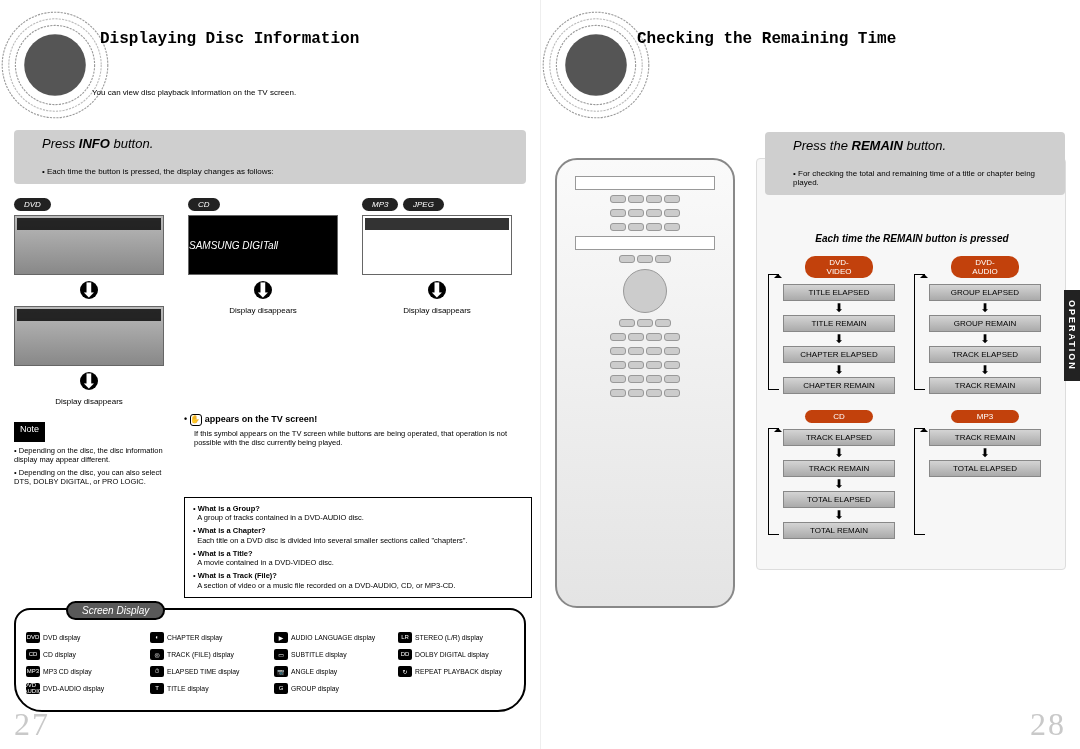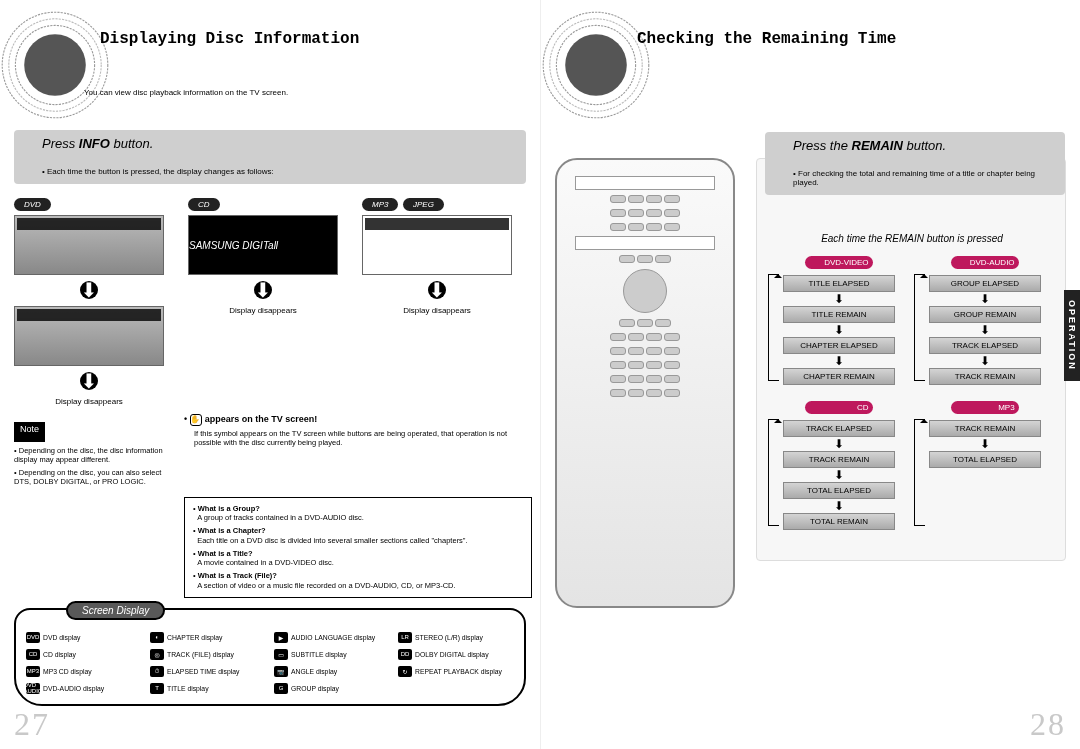--- a/index.html
+++ b/index.html
@@ -4,54 +4,54 @@
 <style>
 *{box-sizing:border-box;margin:0;padding:0}
 body{width:1080px;height:749px;background:#fff;font-family:Arial,Helvetica,sans-serif;font-size:9px;color:#000;position:relative;overflow:hidden}
 .spread{display:flex;height:100%}
 .page{width:540px;height:100%;position:relative;padding:0 14px}
 .page-r{border-left:1px solid #eee}
 .disc-deco{position:absolute;top:10px;left:0;width:110px;height:110px}
 .disc-deco svg{width:100%;height:100%}
 h1{font-size:16px;font-weight:bold;font-family:Liberation Mono, monospace;position:absolute;top:30px;left:100px;white-space:nowrap}
 .page-r h1{left:96px}
-.sub{position:absolute;top:88px;left:84px;font-size:8px}
+.sub{position:absolute;top:88px;left:92px;font-size:8px}
 .gray-band{background:#cfcfcf;margin-top:130px;padding:6px 28px 8px;border-radius:4px}
 .gray-band.r{position:absolute;top:-27px;right:0;width:300px;margin-top:0}
 .band-title{font-style:italic;font-size:13px}
 .band-title b{font-weight:bold}
 .band-bul{font-size:8px;margin-top:16px}
 .row-thumbs{display:flex;gap:24px;margin-top:10px}
 .thumb-col{width:150px}
 .chip{display:inline-block;background:#222;color:#fff;border-radius:10px;padding:2px 10px;font-size:8px;margin:4px 2px 4px 0;font-style:italic}
 .thumb{width:150px;height:60px;background:linear-gradient(#bbb,#888);border:1px solid #666;position:relative}
 .thumb.dig{background:#000;color:#fff;display:flex;align-items:center;justify-content:flex-start;font-size:10px}
 .thumb .osd{position:absolute;top:2px;left:2px;right:2px;height:12px;background:rgba(0,0,0,.8)}
 .darr{font-size:20px;text-align:center;margin:4px 0}
 .darr-circle{display:inline-block;width:18px;height:18px;border-radius:50%;background:#000;color:#fff;line-height:18px}
 .disap{font-size:8px;text-align:center}
 .note-row{display:flex;gap:12px;margin-top:8px}
 .note-tag{background:#000;color:#fff;padding:2px 6px;font-size:9px;height:20px}
 .note-txt{font-size:7.5px;line-height:1.25}
 .def-box{border:1px solid #000;padding:6px 8px;margin-top:10px;font-size:7.5px;line-height:1.3;width:348px;margin-left:170px}
 .def-box .q{font-weight:bold}
-.sd-wrap{border:2px solid #000;border-radius:16px 16px 28px 28px;margin-top:10px;padding:22px 10px 10px;position:relative}
+.sd-wrap{border:2px solid #000;border-radius:16px 16px 28px 28px;margin-top:10px;padding:22px 10px 16px;position:relative}
 .sd-pill{position:absolute;top:-9px;left:50px;background:#595959;color:#fff;border-radius:10px;padding:2px 14px;font-style:italic;font-size:10px;border:2px solid #000}
 .sd-grid{display:grid;grid-template-columns:repeat(4,1fr);gap:6px 8px;font-size:6.8px}
 .sd-cell{display:flex;align-items:center;gap:3px}
 .sd-ico{width:14px;height:11px;background:#000;color:#fff;font-size:6px;display:flex;align-items:center;justify-content:center;border-radius:2px;flex:none}
 .pg-num{position:absolute;bottom:6px;font-size:32px;color:#c9c9c9;font-family:serif;letter-spacing:2px}
 .page-l .pg-num{left:14px}
 .page-r .pg-num{right:14px}
 .op-tab{position:absolute;right:0;top:290px;background:#222;color:#fff;padding:10px 3px;writing-mode:vertical-rl;font-size:9px;letter-spacing:2px;font-weight:bold}
 .page-r .content-panel{position:absolute;top:158px;right:14px;width:310px;padding:72px 10px 14px 12px;background:#f7f7f7;border:1px solid #ddd;border-radius:4px}
-.each-h{font-size:10px;font-weight:normal;font-style:italic;text-align:center;margin:2px 0 12px}
+.each-h{font-size:10px;font-weight:bold;font-style:italic;text-align:center;margin:2px 0 12px}
 .flow-cols{display:flex;gap:34px;justify-content:center;margin-bottom:14px}
 .flow-col{width:112px}
-.flow-head{background:#be185d;color:#fff;border-radius:10px;padding:2px 4px;text-align:right;font-size:8px;margin:0 auto 6px;width:60%}
+.flow-head{background:#c2410c;color:#fff;border-radius:10px;padding:2px 16px;text-align:center;font-size:8px;margin:0 auto 6px;width:60%}
 .flow-step{background:linear-gradient(#d4d4d4,#aaa);border:1px solid #888;text-align:center;font-size:8px;padding:3px 0;margin:2px 0}
 .flow-arr{text-align:center;font-size:12px;line-height:10px}
 .flow-loop{position:relative}
 .flow-loop::before{content:"";position:absolute;left:-15px;top:18px;bottom:6px;width:10px;border-left:1px solid #000;border-top:1px solid #000;border-bottom:1px solid #000}
 .flow-loop::after{content:"";position:absolute;left:-9px;top:14px;border:4px solid transparent;border-bottom-color:#000}
 .remote{position:absolute;left:14px;top:158px;width:180px;height:450px;border:2px solid #888;border-radius:22px;background:linear-gradient(#fafafa,#e4e4e4);padding:12px}
 .remote .rbtn{width:16px;height:8px;background:#ccc;border:1px solid #999;border-radius:3px;display:inline-block;margin:1px}
 .remote .sec{display:flex;flex-wrap:wrap;justify-content:center;margin:4px 0}
 .remote .lcd{height:14px;background:#fff;border:1px solid #999;margin:4px 6px}
 .appears-h{font-size:9px;font-weight:bold;margin-bottom:3px}

